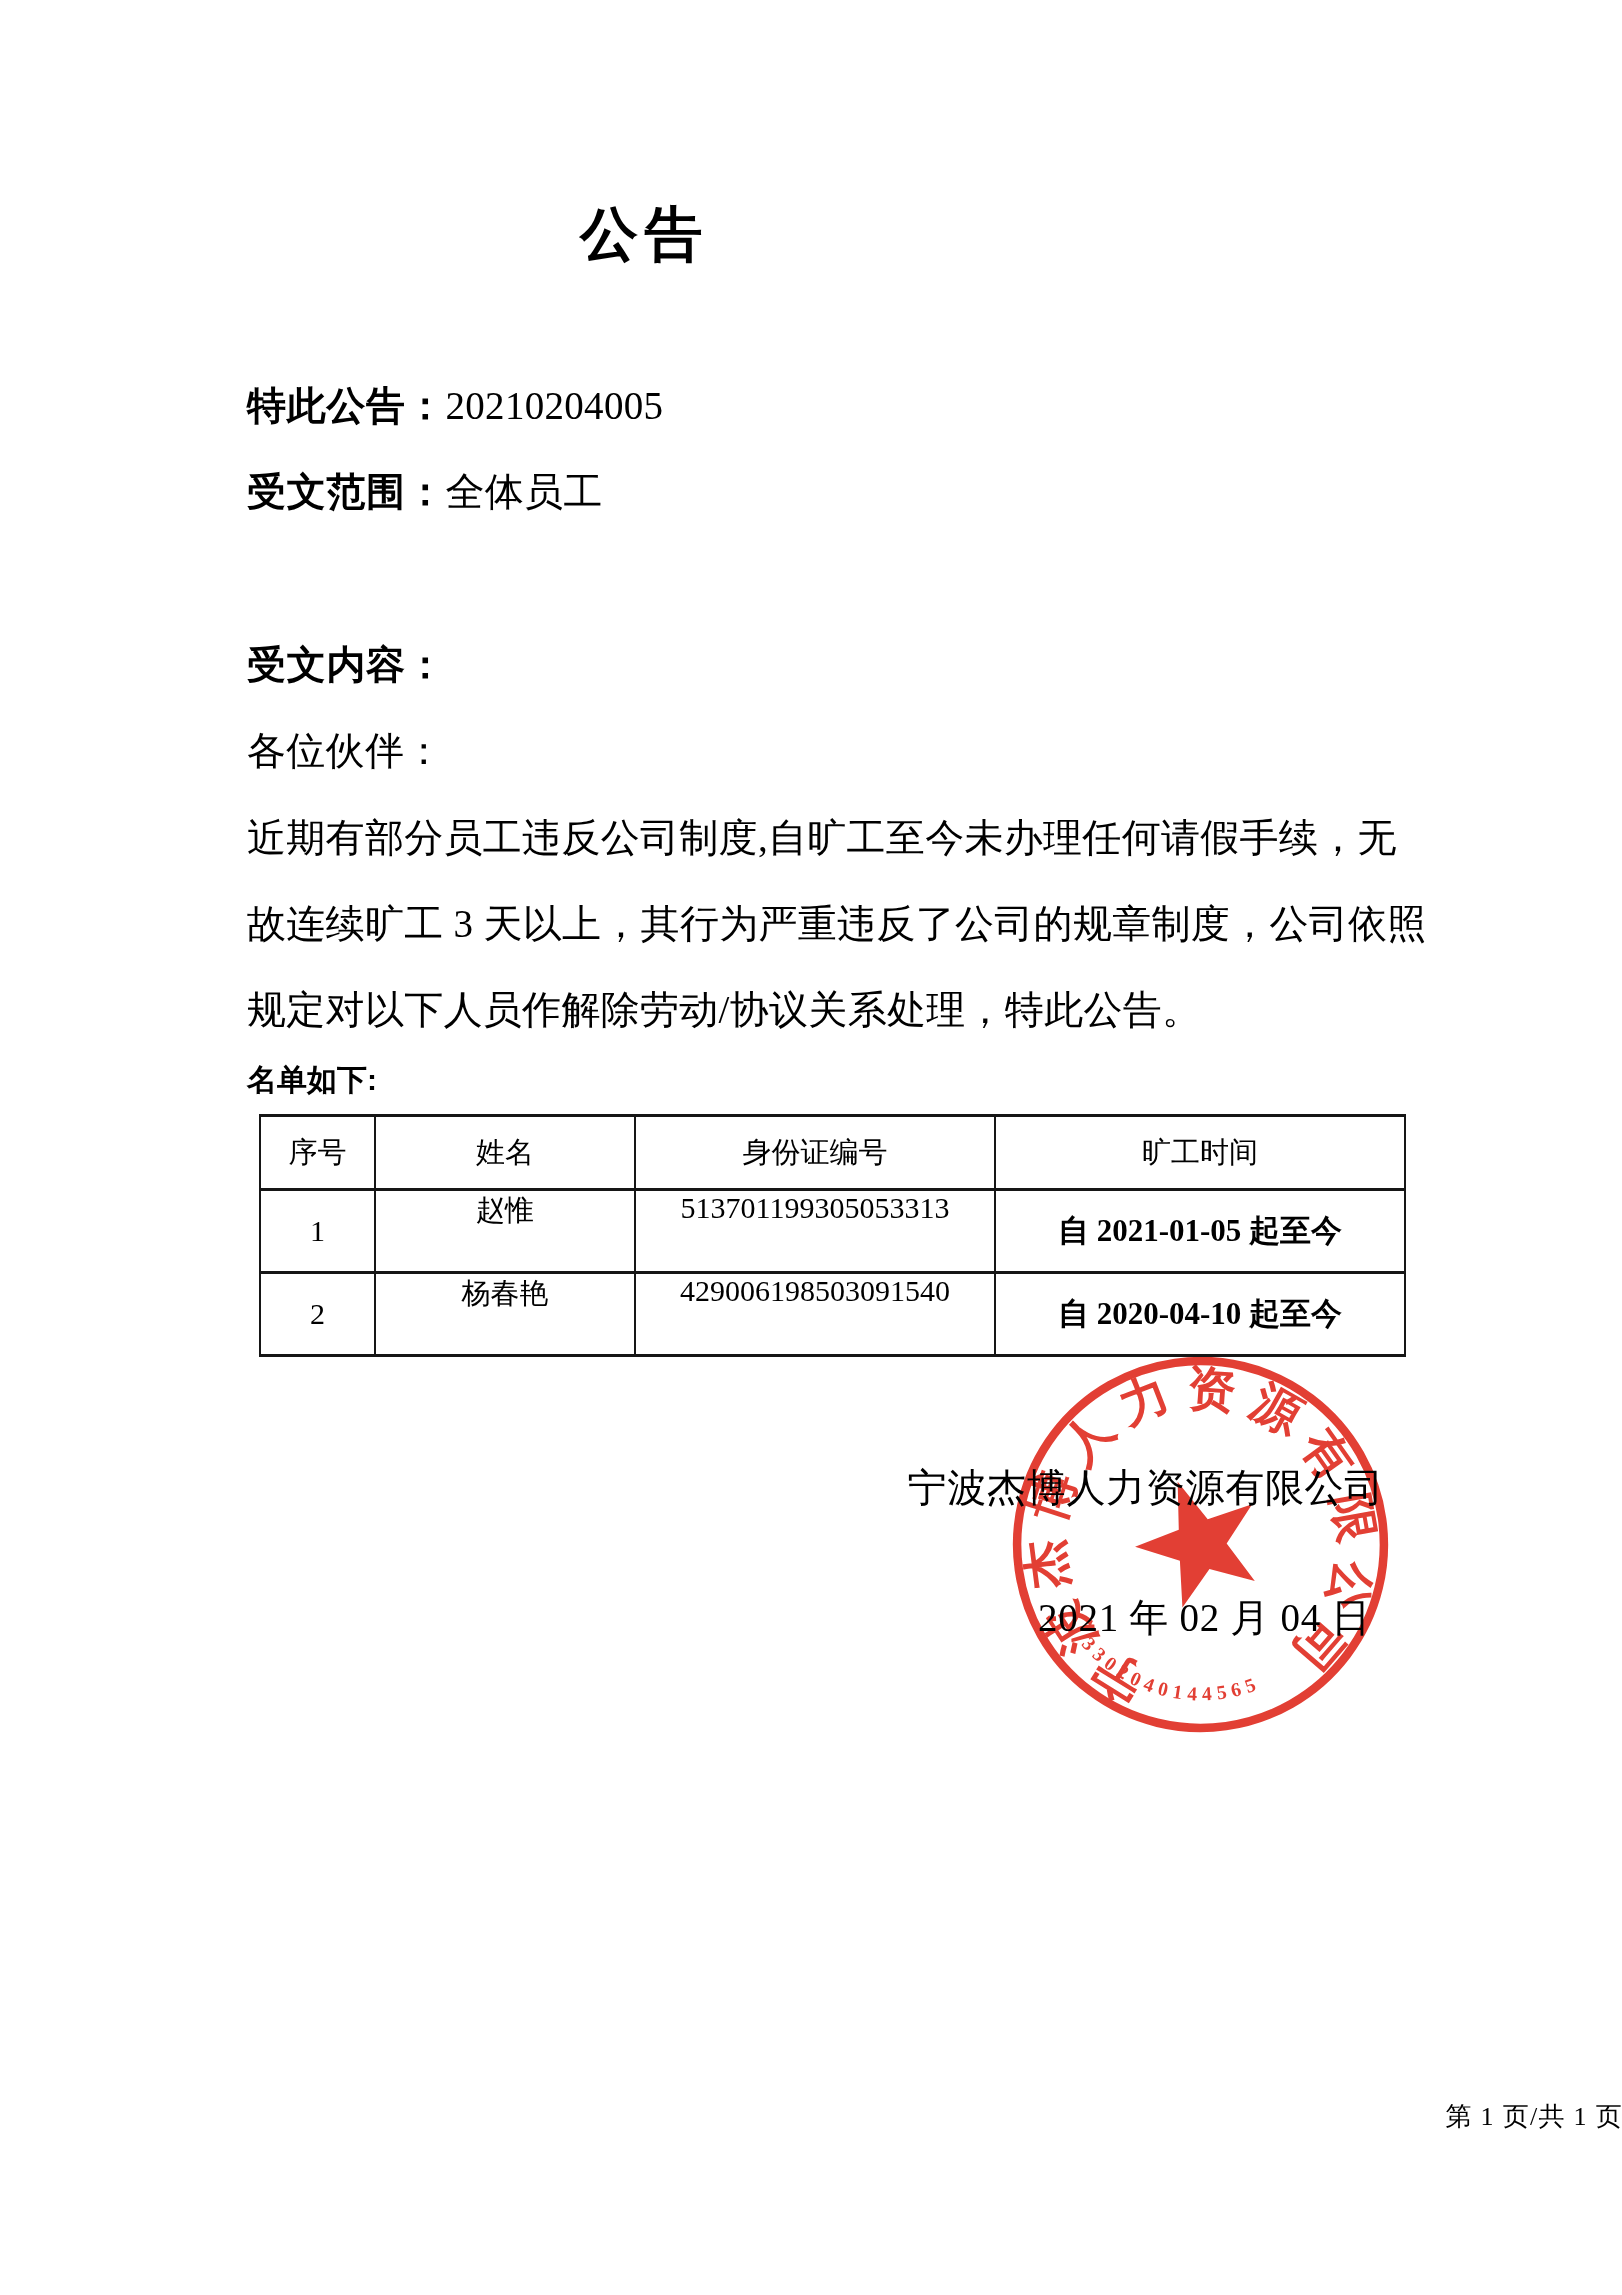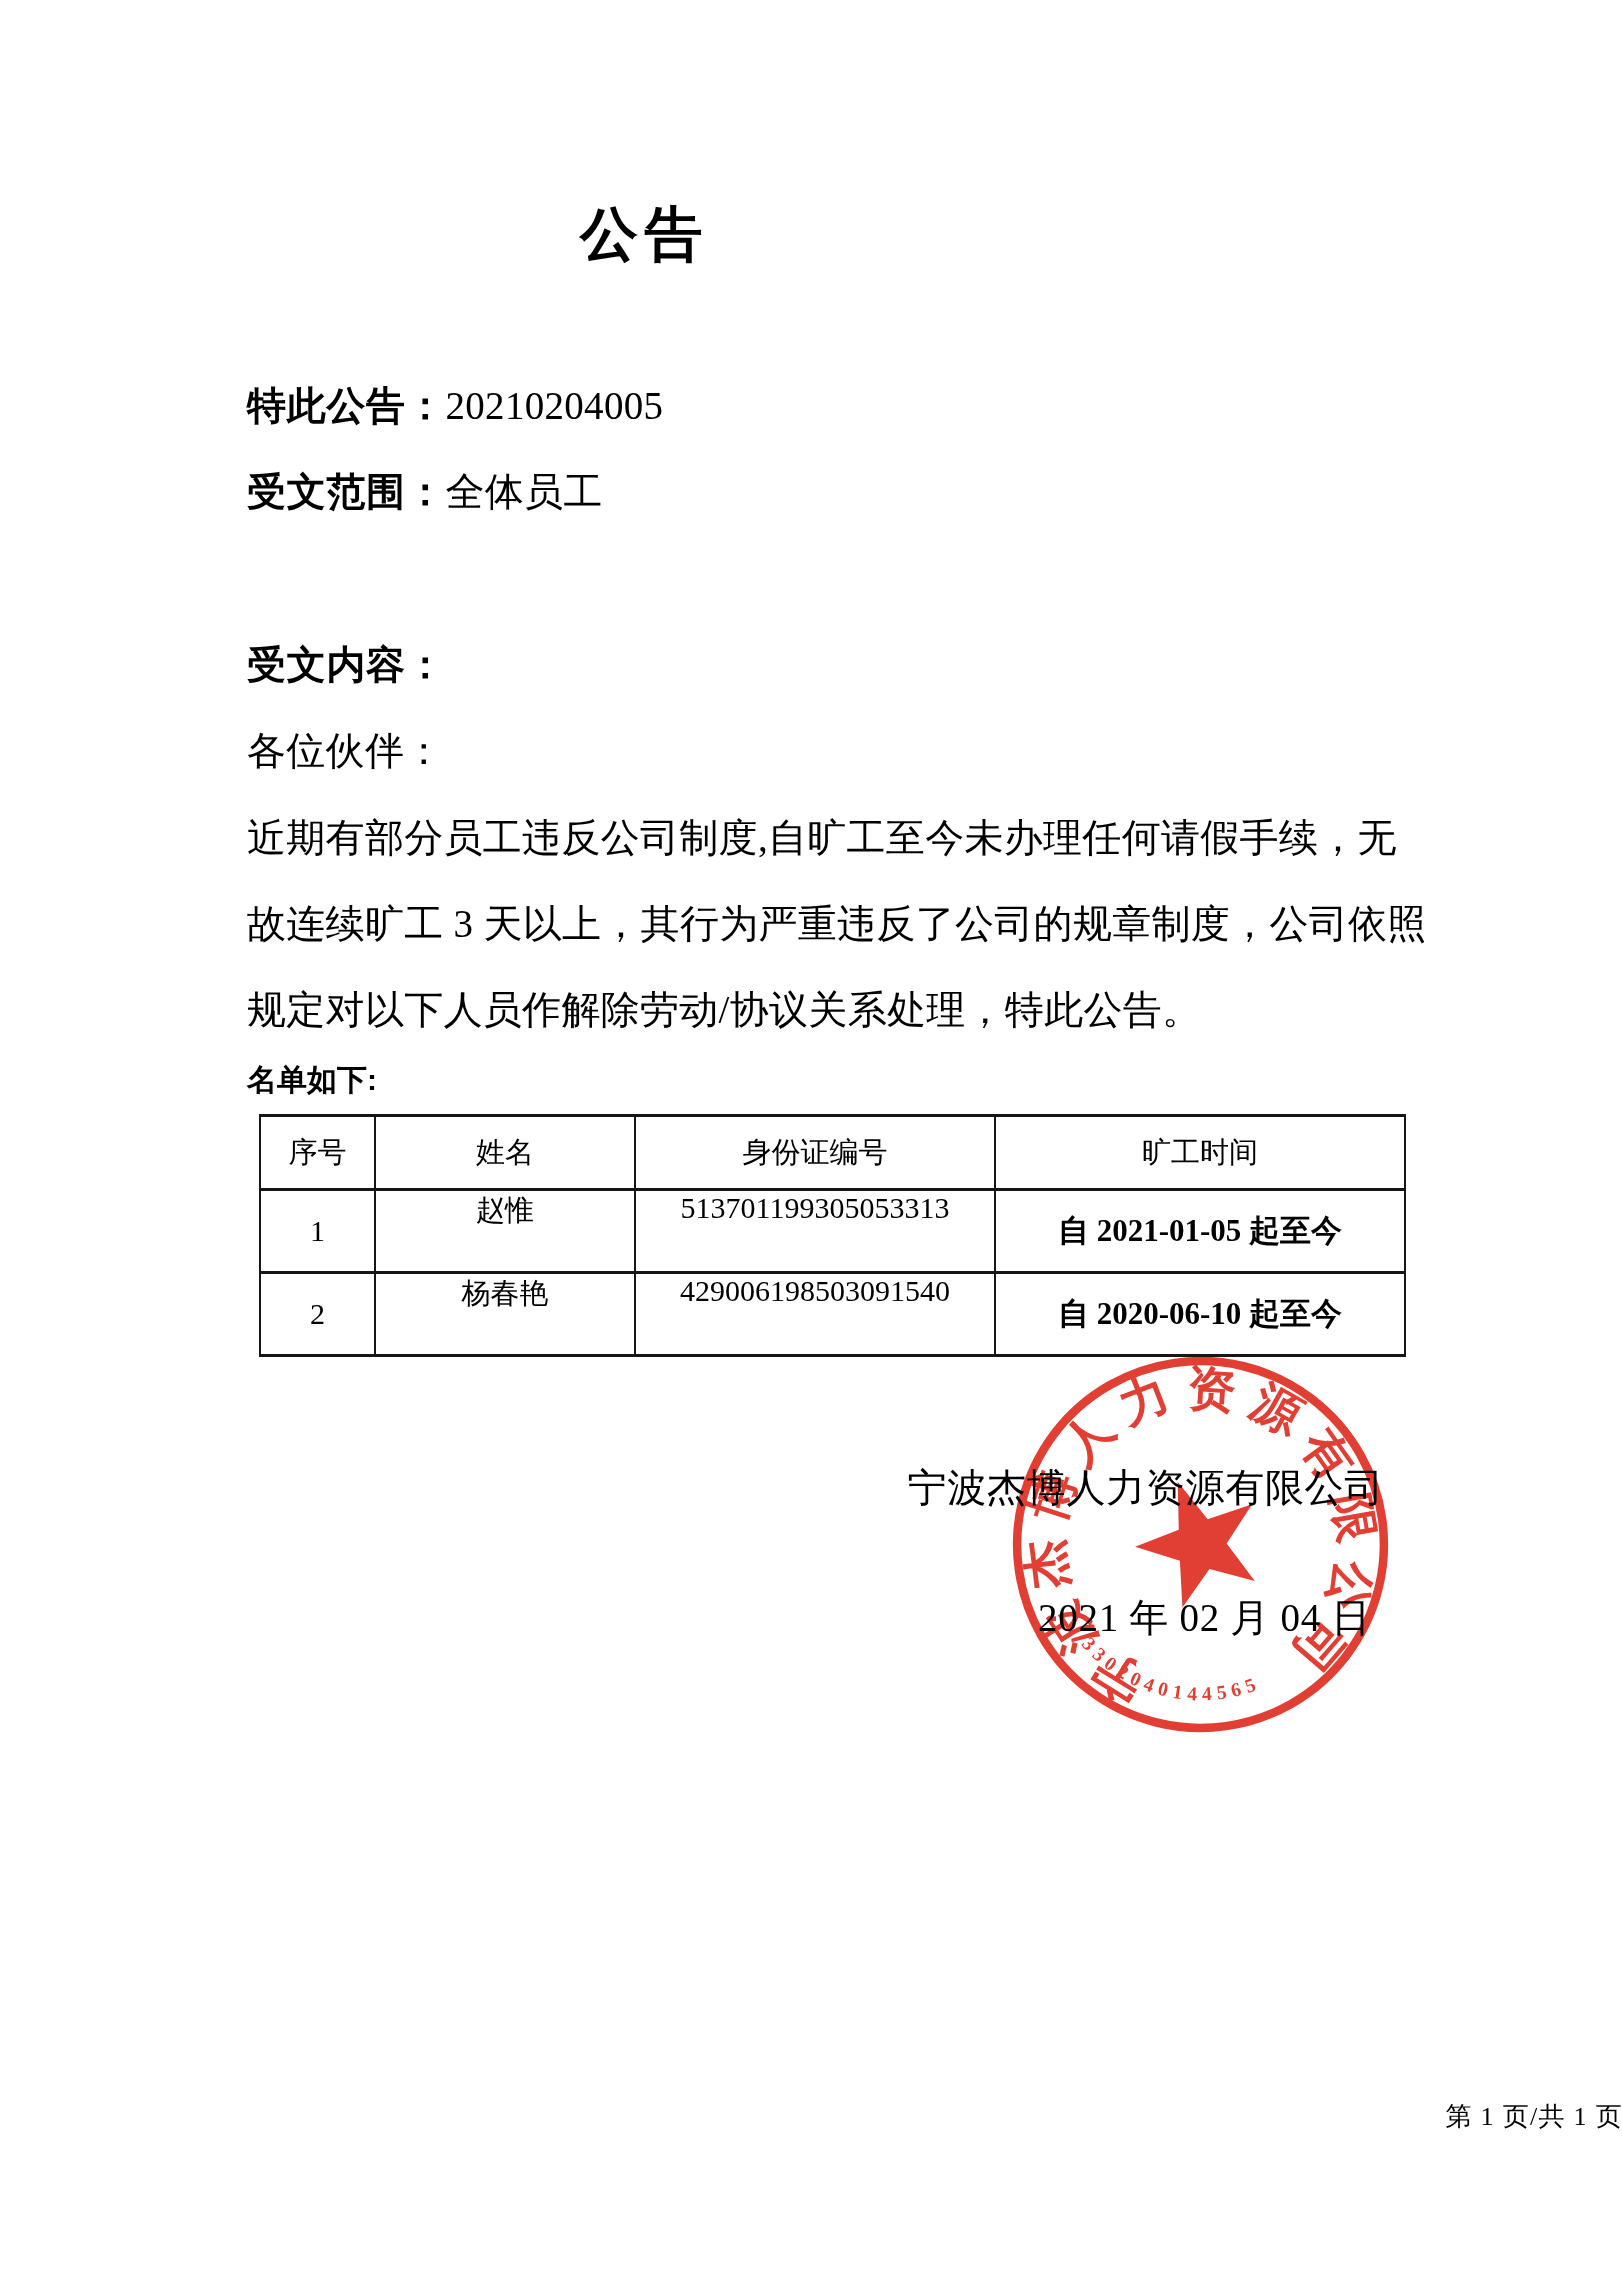--- a/index.html
+++ b/index.html
@@ -143,21 +143,21 @@
     <tr class="data">
       <td class="cell-no">1</td>
       <td class="cell-name">赵惟</td>
       <td class="cell-id">513701199305053313</td>
       <td class="cell-period">自 2021-01-05 起至今</td>
     </tr>
     <tr class="data">
       <td class="cell-no">2</td>
       <td class="cell-name">杨春艳</td>
       <td class="cell-id">429006198503091540</td>
-      <td class="cell-period">自 2020-06-10 起至今</td>
+      <td class="cell-period">自 2020-04-10 起至今</td>
     </tr>
   </tbody>
     </table>
 
   <div class="sig-company">宁波杰博人力资源有限公司</div>
   <div class="sig-date">2021 年 02 月 04 日</div>
 
   <svg class="stamp" viewBox="0 0 600 600">
     <defs>
       <path id="ringPath" d="M 194 483.6 A 212 212 0 1 1 406 483.6" fill="none"></path>

